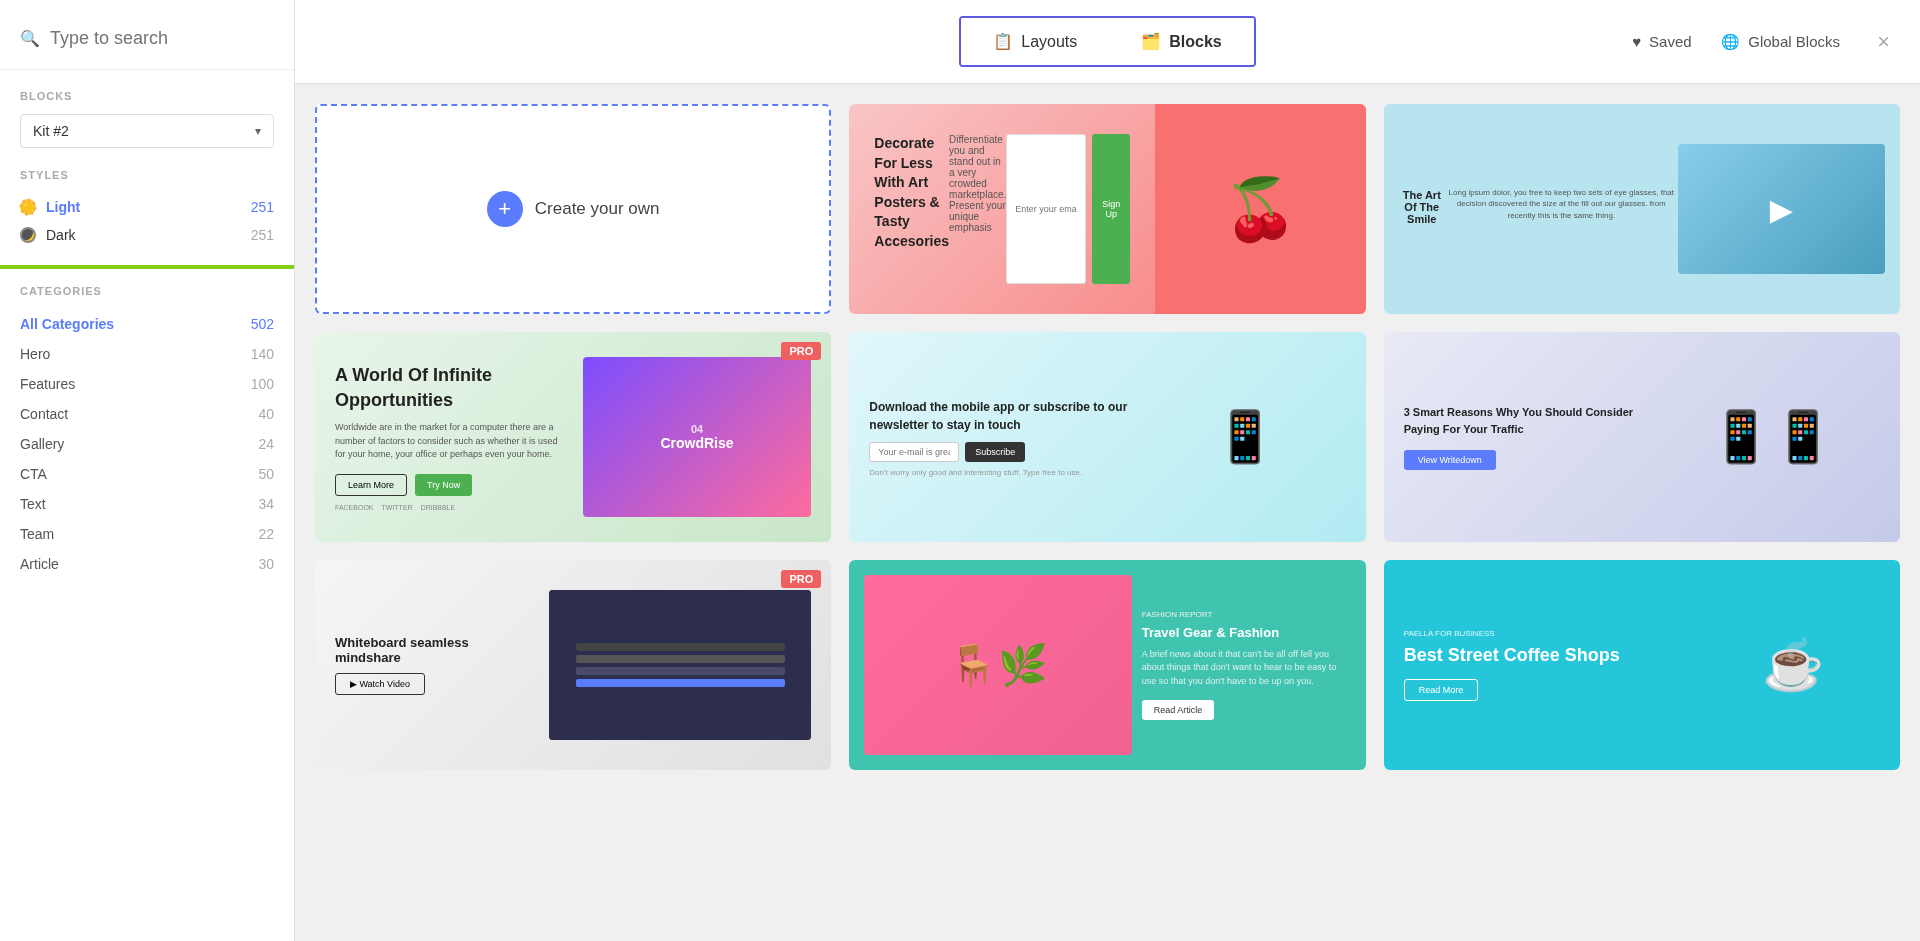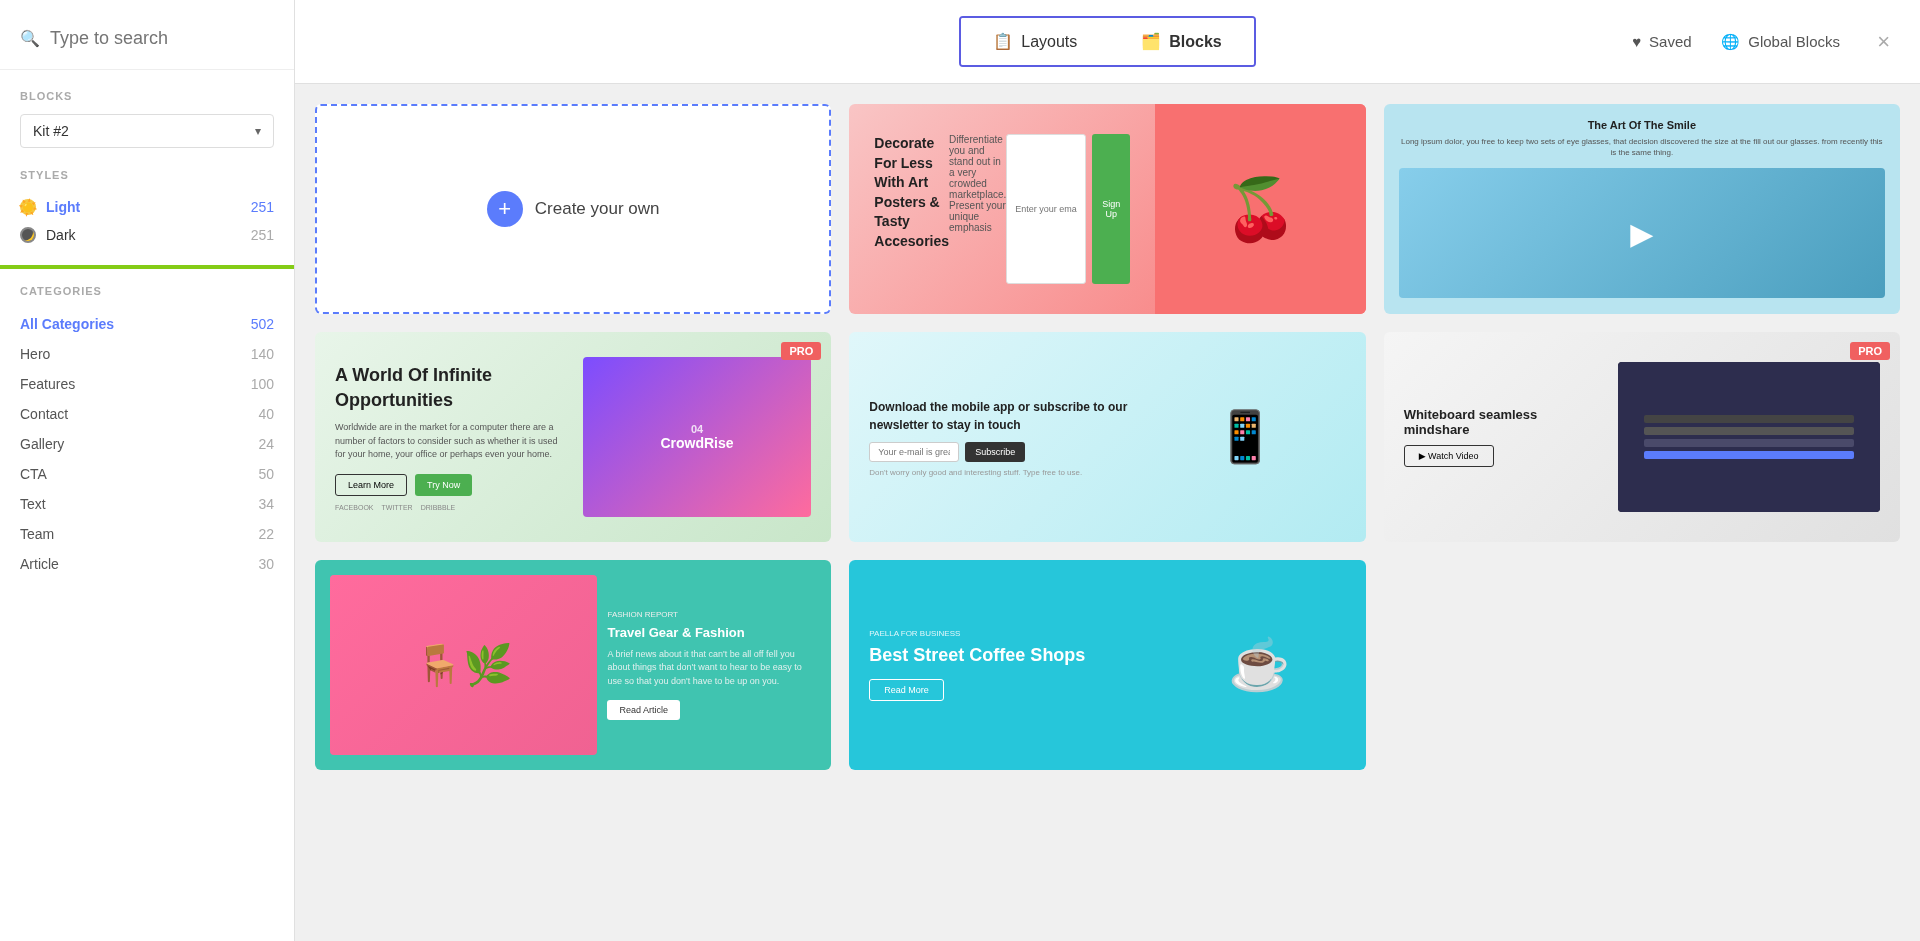--- a/index.html
+++ b/index.html
@@ -192,21 +192,21 @@
     .card-cherry-img {
       width: 45%; background: #f87070;
       display: flex; align-items: center; justify-content: center;
       font-size: 60px;
     }
 
     
     .card-smile {
       background: #b8e4f0;
       min-height: 210px;
-      display: flex; flex-direction: column; align-items: center;
+      display: flex; flex-direction: row; align-items: center;
       padding: 15px;
     }
     .card-smile-title { font-size: 11px; font-weight: 700; color: #222; margin-bottom: 5px; text-align: center; }
     .card-smile-sub { font-size: 8px; color: #555; text-align: center; margin-bottom: 10px; line-height: 1.4; }
     .card-smile-img {
       width: 100%; height: 130px;
       background: linear-gradient(135deg, #87ceeb, #4a9ebe);
       border-radius: 4px;
       display: flex; align-items: center; justify-content: center;
       font-size: 40px;
@@ -504,20 +504,29 @@
               <div class="card-mobile-input-row">
                 <input class="card-mobile-input" type="text" placeholder="Your e-mail is great" style="">
                 <button class="card-mobile-btn">Subscribe</button>
               </div>
               <div class="card-mobile-note">Don't worry only good and interesting stuff. Type free to use.</div>
             </div>
             <div class="card-mobile-img">📱</div>
           </div>
         </div>
 
+        <div class="block-card">
+          <div class="card-reasons">
+            <div class="card-reasons-left">
+              <div class="card-reasons-title">3 Smart Reasons Why You Should Consider Paying For Your Traffic</div>
+              <button class="card-reasons-btn">View Writedown</button>
+            </div>
+            <div class="card-reasons-img">📱📱</div>
+          </div>
+        </div>
 
         <div class="block-card">
           <div class="pro-badge">PRO</div>
           <div class="card-whiteboard">
             <div class="card-whiteboard-left">
               <div class="card-whiteboard-title">Whiteboard seamless mindshare</div>
               <button class="card-whiteboard-btn">▶ Watch Video</button>
             </div>
             <div class="card-whiteboard-img">
               <div style="background:#2d2d4e;width:100%;height:100%;border-radius:4px;display:flex;align-items:center;justify-content:center;flex-direction:column;gap:4px;">

